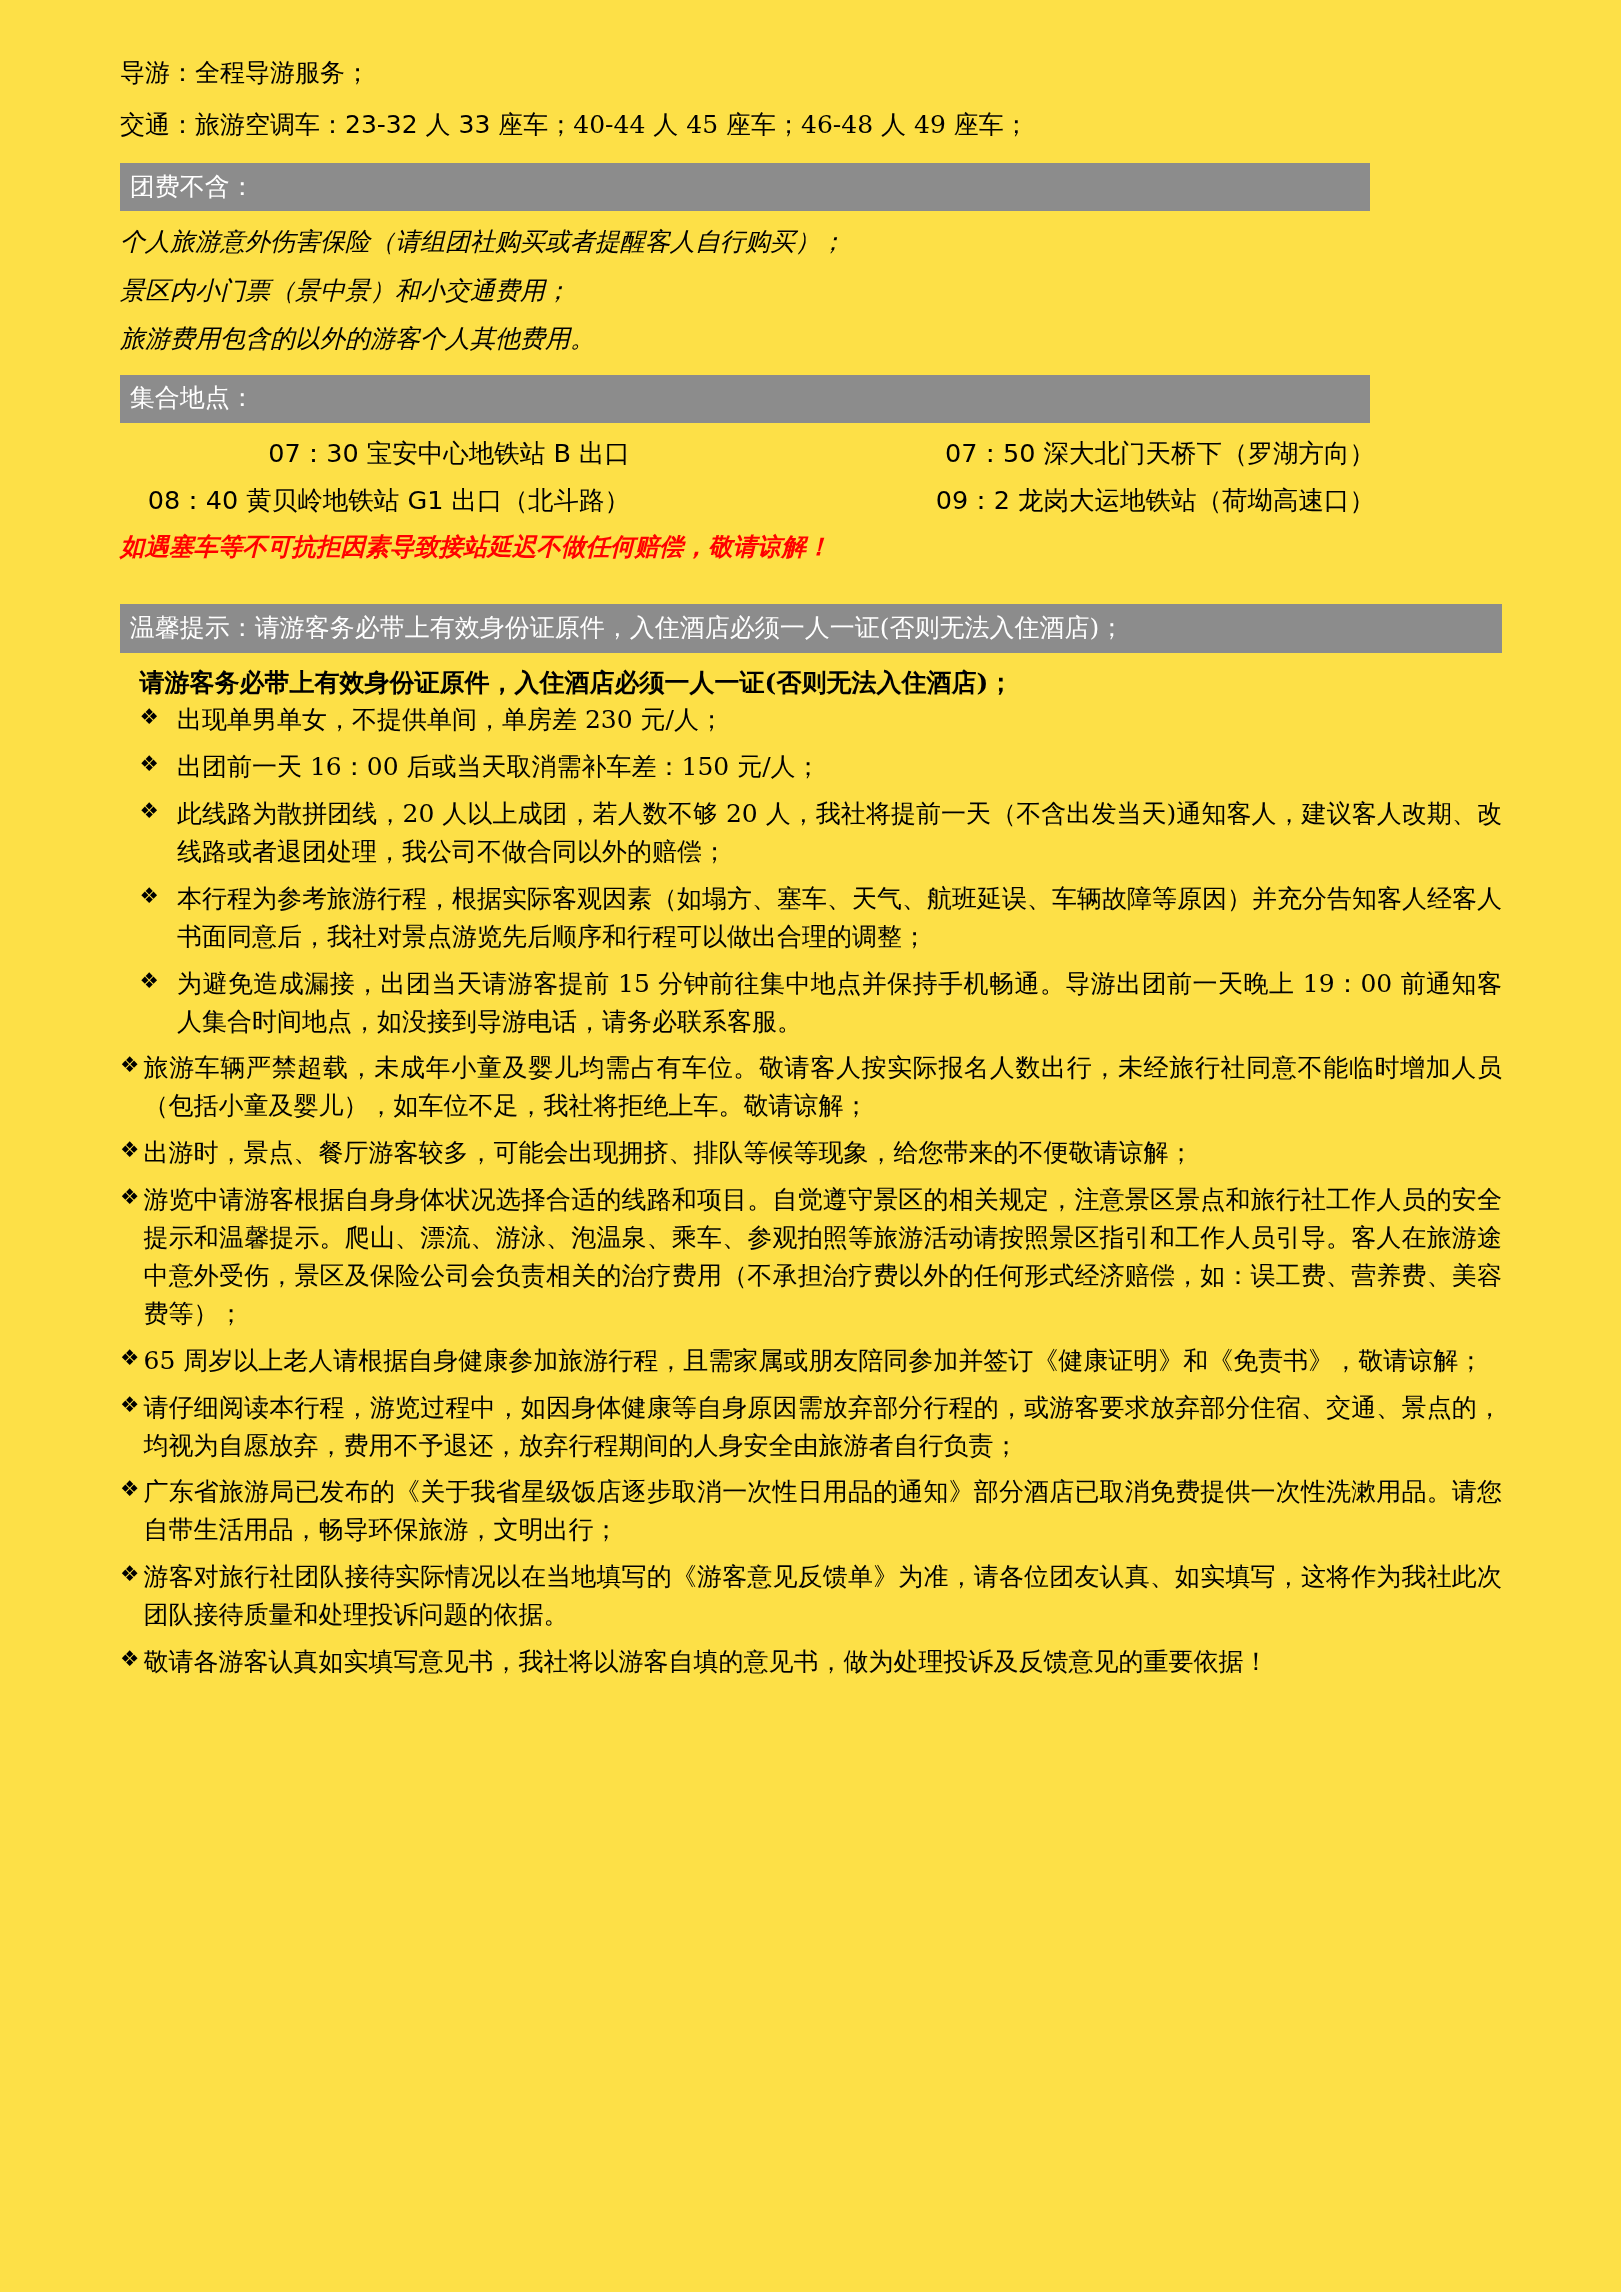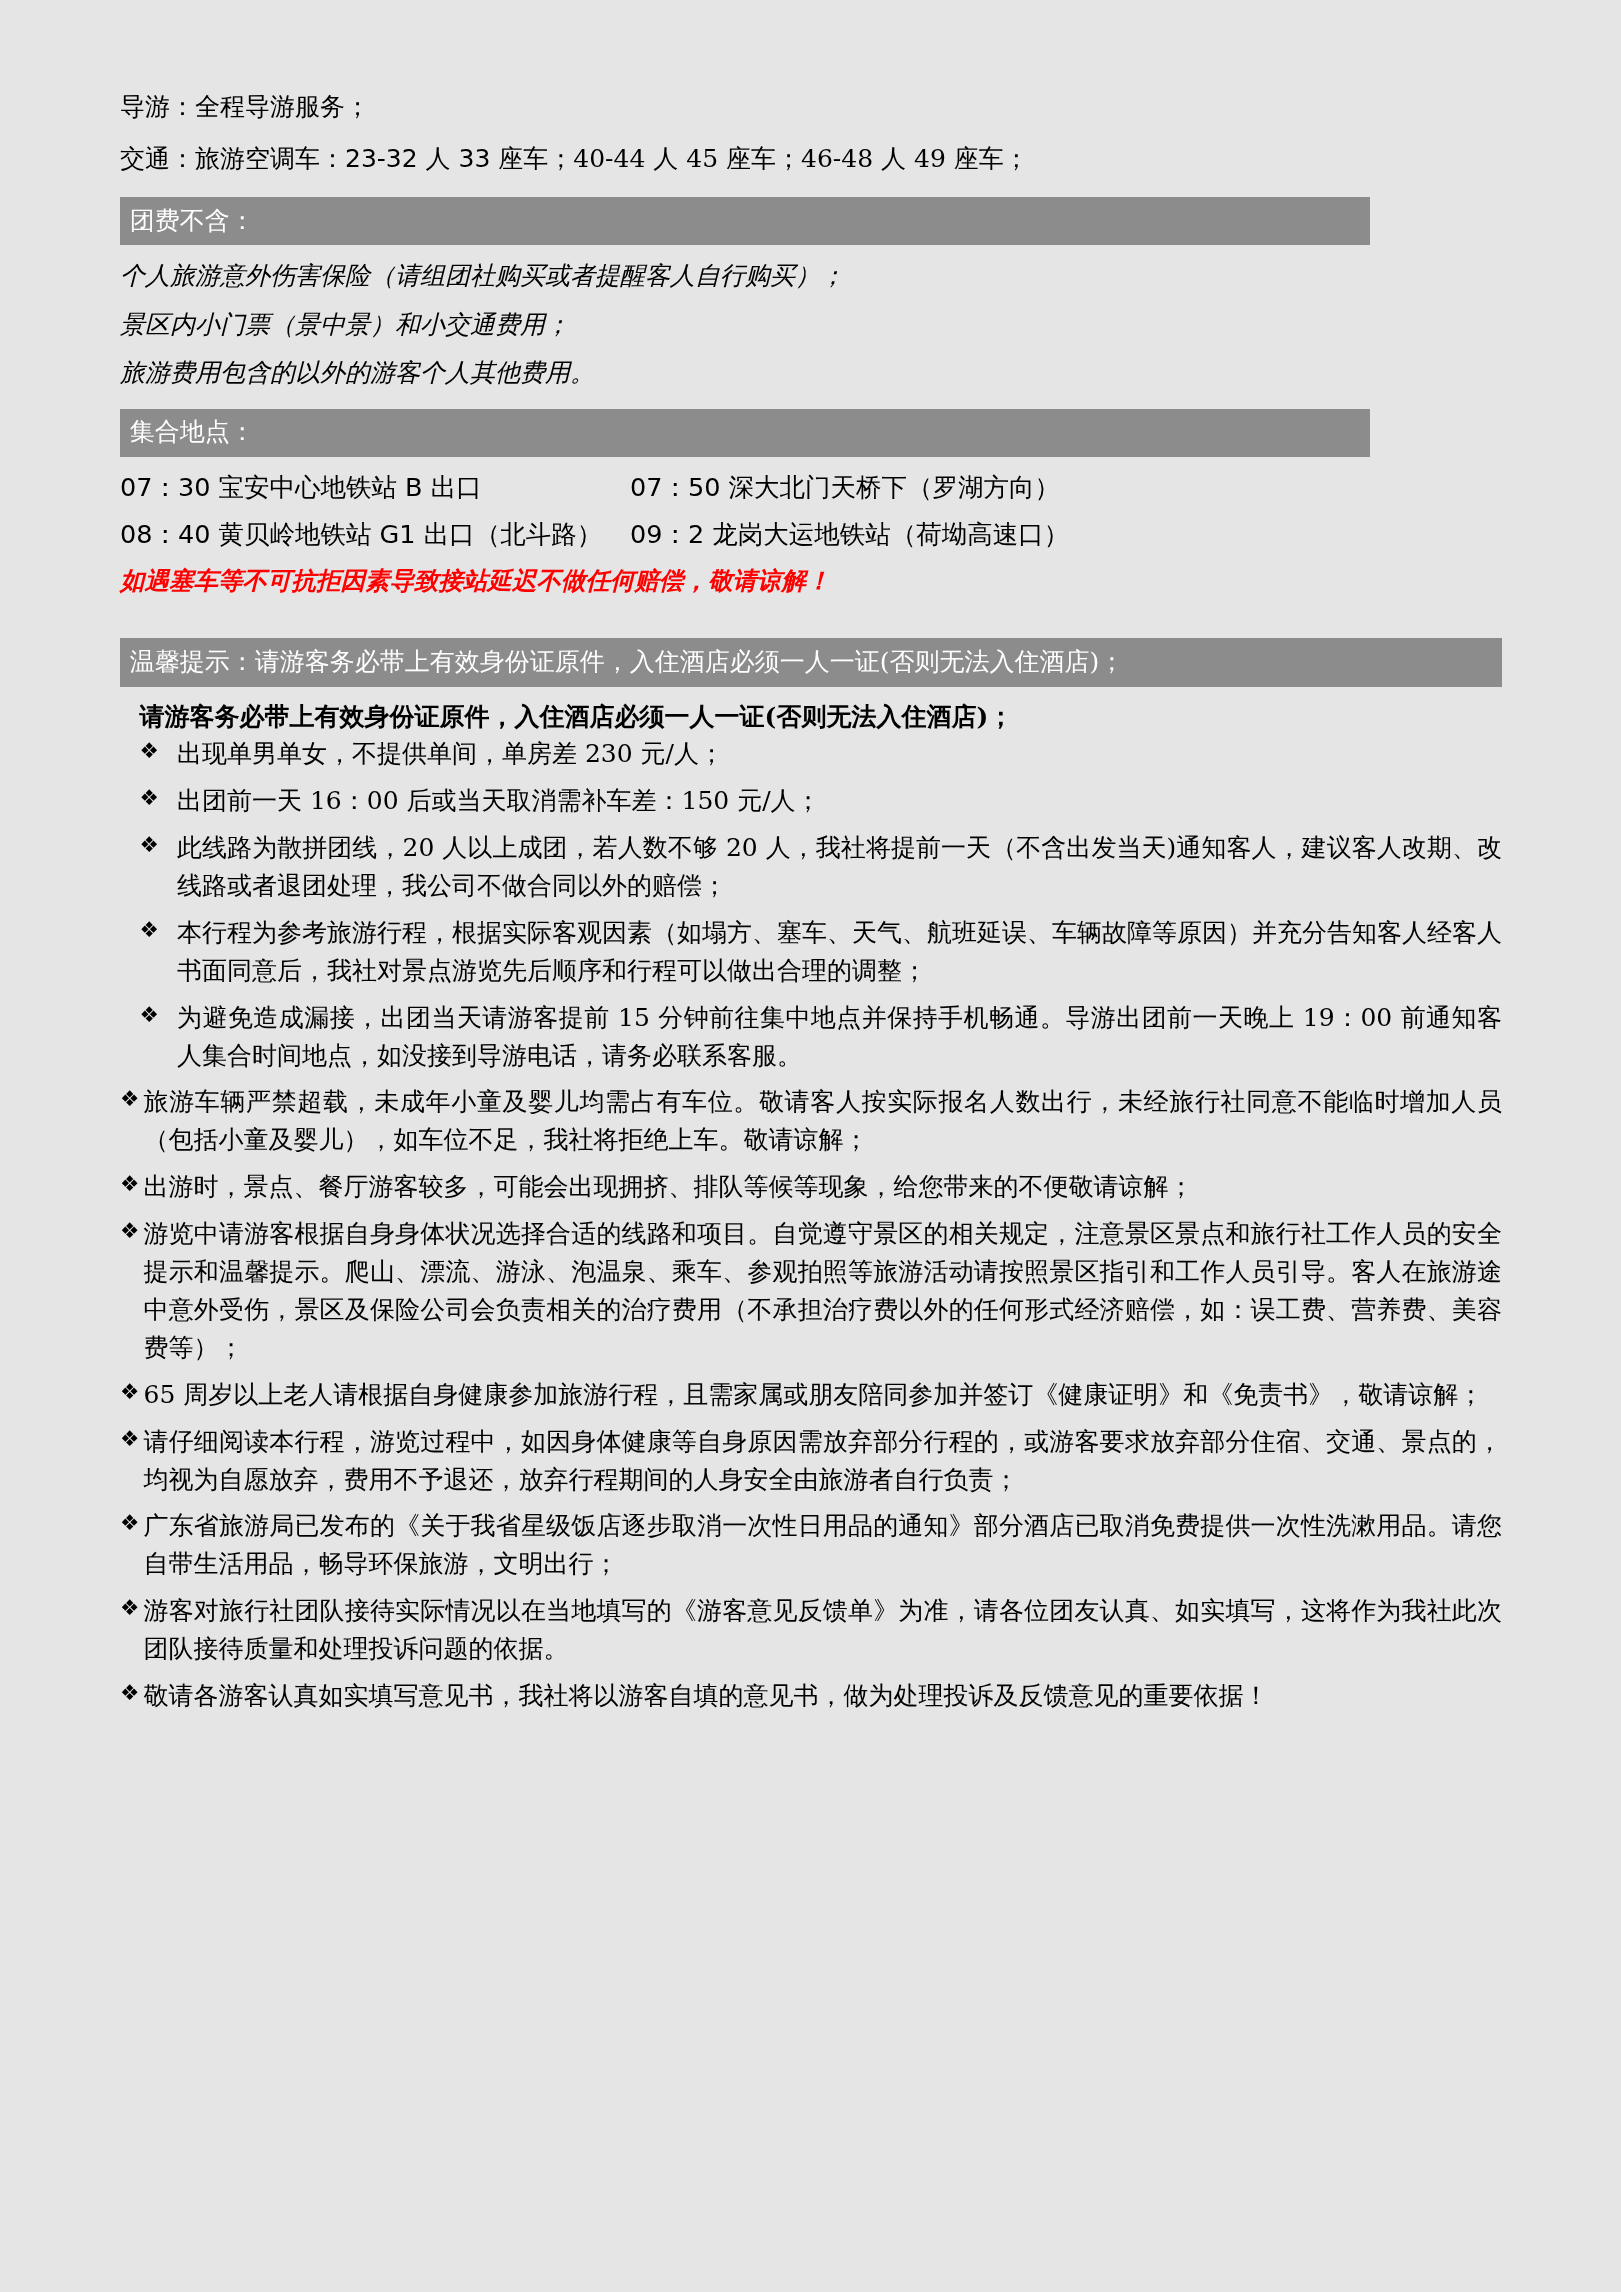--- a/index.html
+++ b/index.html
@@ -11,23 +11,23 @@
     width: 1621px;
     height: 2293px;
     font-family: "DejaVu Serif", "Liberation Serif", serif;
     color: #000000;
     -webkit-font-smoothing: antialiased;
   }
   .page {
     position: relative;
     width: 1621px;
     height: 2293px;
-    background: #e5e5e5;
+    background: #fde047;
     box-sizing: border-box;
-    padding: 94px 120px 0 120px;
+    padding: 60px 120px 0 120px;
   }
   .content {
     width: 1382px;
   }
 
   
   .line {
     font-size: 25px;
     line-height: 1.0;
     margin: 0 0 26.5px 0;
@@ -65,20 +65,21 @@
   }
 
   
   .meet-row {
     display: flex;
     font-size: 25.5px;
     line-height: 1.0;
     margin: 0 0 21.6px 0;
     font-family: "DejaVu Sans", "Liberation Sans", sans-serif;
     white-space: nowrap;
+    text-align: right;
   }
   .meet-col-a { width: 510px; }
   .meet-col-b { width: 745px; }
 
   
   .warn {
     color: #ff0000;
     font-family: "DejaVu Sans", "Liberation Sans", sans-serif;
     font-weight: bold;
     font-size: 24.5px;

